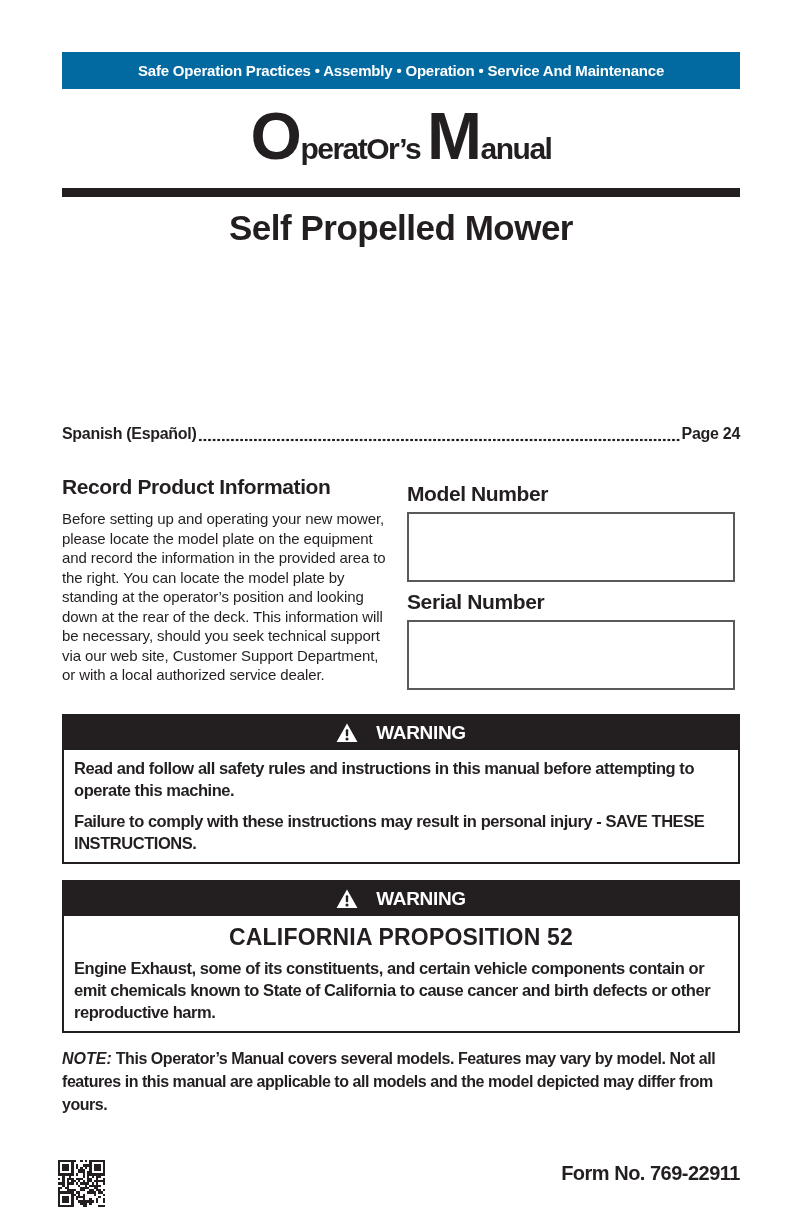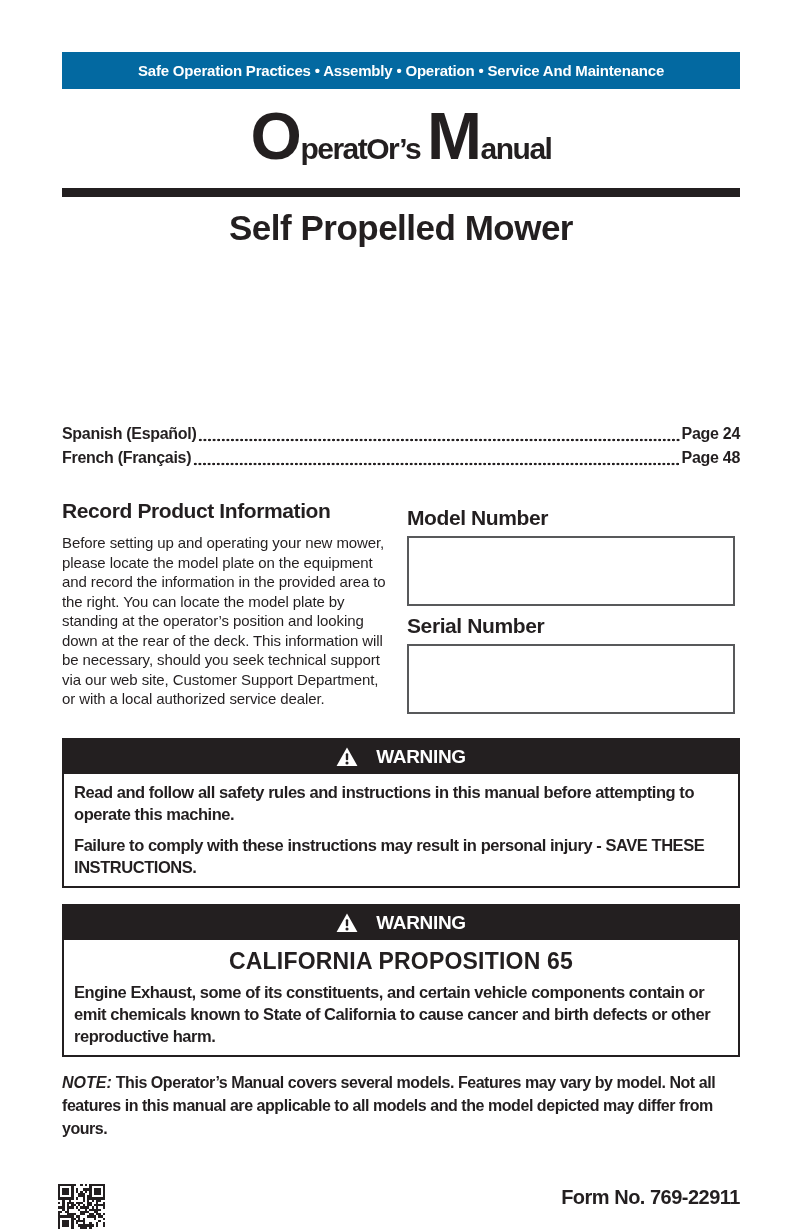--- a/index.html
+++ b/index.html
@@ -106,25 +106,20 @@
     <div class="rule"></div>
 
     <h2 class="subtitle">Self Propelled Mower</h2>
 
     <div class="toc">
       <div class="toc-row">
         <span class="toc-label">Spanish (Español) </span>
         <span class="leader"></span>
         <span class="toc-page">Page 24</span>
       </div>
-      <div class="toc-row">
-        <span class="toc-label">French (Français)</span>
-        <span class="leader"></span>
-        <span class="toc-page">Page 48</span>
-      </div>
     </div>
 
     <div class="columns">
       <div class="col-left">
         <h3 class="sec-heading">Record Product Information</h3>
         <p class="record-text">Before setting up and operating your new mower, please locate the model plate on the equipment and record the information in the provided area to the right. You can locate the model plate by standing at the operator’s position and looking down at the rear of the deck. This information will be necessary, should you seek technical support via our web site, Customer Support Department, or with a local authorized service dealer.</p>
       </div>
       <div class="col-right">
         <h3 class="sec-heading">Model Number</h3>
         <div class="field-box"></div>
@@ -151,21 +146,21 @@
     <div class="warning-box second">
       <div class="warning-header">
         <svg class="warning-icon" viewBox="0 0 24 22" aria-hidden="true">
           <polygon points="12,0.5 23.5,21 0.5,21" fill="#ffffff"></polygon>
           <rect x="10.7" y="7" width="2.6" height="7.6" rx="1.1" fill="#231f20"></rect>
           <circle cx="12" cy="17.6" r="1.7" fill="#231f20"></circle>
         </svg>
         <span class="w-label">WARNING</span>
       </div>
       <div class="warning-body">
-        <div class="prop65-title">CALIFORNIA PROPOSITION 65</div>
+        <div class="prop65-title">CALIFORNIA PROPOSITION 52</div>
         <p>Engine Exhaust, some of its constituents, and certain vehicle components contain or emit chemicals known to State of California to cause cancer and birth defects or other reproductive harm.</p>
       </div>
     </div>
 
     <p class="note"><span class="note-label">NOTE:</span> <span>This Operator’s Manual covers several models. Features may vary by model. Not all features in this manual are applicable to all models and the model depicted may differ from yours.</span></p>
 
     <div class="footer">
       <svg id="qr-svg" class="qr" viewBox="0 0 21 21" shape-rendering="crispEdges" aria-hidden="true">
           <rect x="0" y="0" width="1" height="1" fill="#231f20"></rect>
           <rect x="1" y="0" width="1" height="1" fill="#231f20"></rect>

